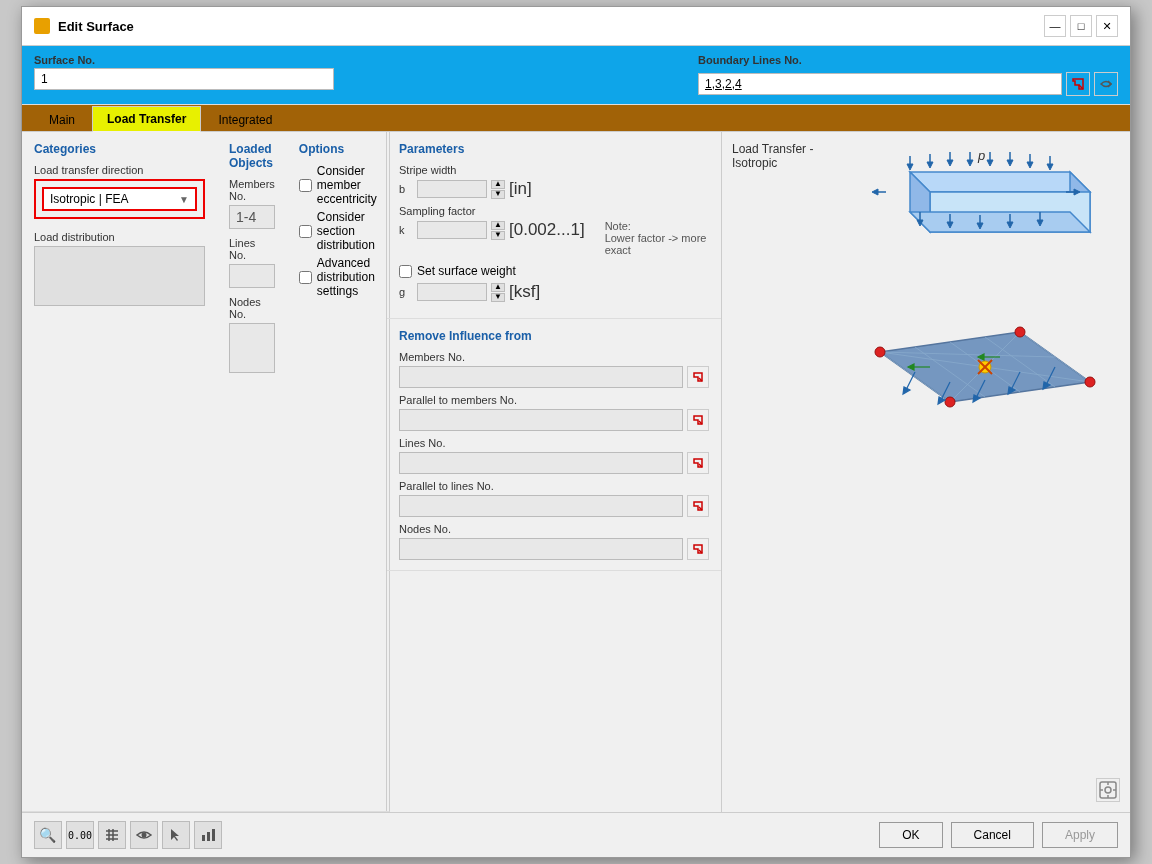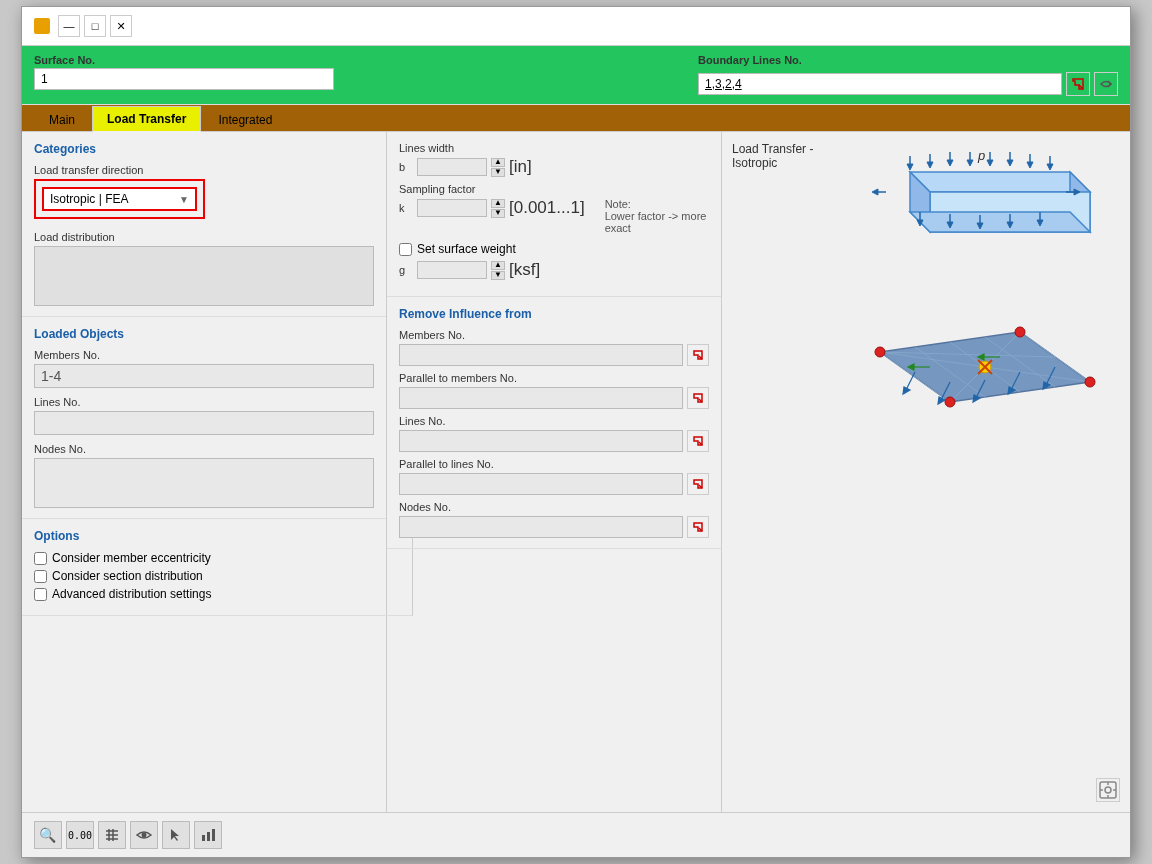--- a/index.html
+++ b/index.html
@@ -46,21 +46,21 @@
       background: none;
       border: 1px solid #ccc;
       cursor: pointer;
       font-size: 11px;
       display: flex; align-items: center; justify-content: center;
     }
     
     .surface-row {
       display: flex;
       gap: 0;
-      background: #22c55e;
+      background: #0ea5e9;
       padding: 8px 12px;
       border-bottom: 1px solid #ddd;
     }
     .surface-left { flex: 1; }
     .surface-right { width: 420px; display: flex; flex-direction: column; gap: 4px; }
     .field-label { font-size: 11px; color: #333; margin-bottom: 2px; font-weight: 600; }
     .field-input {
       background: #fff;
       border: 1px solid #bbb;
       padding: 3px 6px;
@@ -111,21 +111,20 @@
     
     .content-area {
       display: flex;
       min-height: 680px;
     }
     
     .left-panel {
       width: 365px;
       border-right: 1px solid #ccc;
       display: flex;
-      flex-direction: column;
     }
     .panel-section {
       padding: 10px 12px;
       border-bottom: 1px solid #ddd;
     }
     .section-title {
       font-size: 12px;
       font-weight: 700;
       color: #1a5fa8;
       margin-bottom: 8px;
@@ -306,20 +305,21 @@
       border-bottom: 1px solid #ddd;
     }
   </style>
 </head>
 <body>
 
 <div class="dialog">
 
   <div class="title-bar">
     <span class="title-bar-icon"></span>
+    <span class="title-text">Edit Surface</span>
     <div class="title-buttons">
       <button class="title-btn">—</button>
       <button class="title-btn">□</button>
       <button class="title-btn close">✕</button>
     </div>
   </div>
 
   <div class="surface-row">
     <div class="surface-left">
       <div class="field-label">Surface No.</div>
@@ -393,42 +393,43 @@
         <div class="checkbox-row">
           <input type="checkbox" style="">
           <span>Advanced distribution settings</span>
         </div>
       </div>
     </div>
 
     <div class="mid-panel">
 
       <div class="mid-section">
-
-        <div class="form-label">Lines width</div>
+        <div class="section-title">Parameters</div>
+
+        <div class="form-label">Stripe width</div>
         <div class="param-row">
           <span class="param-label-sm">b</span>
           <input class="param-input-sm" type="text" style="">
           <div class="param-spinners">
             <button class="spin-btn">▲</button>
             <button class="spin-btn">▼</button>
           </div>
           <span class="param-unit">[in]</span>
         </div>
 
         <div class="form-label">Sampling factor</div>
         <div style="display:flex; align-items:flex-start; gap:20px;">
           <div class="param-row">
             <span class="param-label-sm">k</span>
             <input class="param-input-sm" type="text" style="">
             <div class="param-spinners">
               <button class="spin-btn">▲</button>
               <button class="spin-btn">▼</button>
             </div>
-            <span class="param-unit">[0.001...1]</span>
+            <span class="param-unit">[0.002...1]</span>
           </div>
           <div>
             <div class="note-text">Note:</div>
             <div class="note-text">Lower factor -&gt; more exact</div>
           </div>
         </div>
 
         <div class="checkbox-row" style="margin-top:8px;">
           <input type="checkbox" style="">
           <span>Set surface weight</span>
@@ -655,14 +656,19 @@
           </svg>
       </button>
       <button class="toolbar-icon-btn">
         <svg width="16" height="16" viewBox="0 0 16 16">
             <rect x="2" y="8" width="3" height="6" fill="#555"></rect>
             <rect x="7" y="5" width="3" height="9" fill="#555"></rect>
             <rect x="12" y="2" width="3" height="12" fill="#555"></rect>
           </svg>
       </button>
     </div>
+    <div class="dialog-buttons">
+      <button class="dialog-btn">OK</button>
+      <button class="dialog-btn">Cancel</button>
+      <button class="dialog-btn apply">Apply</button>
+    </div>
   </div>
 </div>
 
 </body></html>

